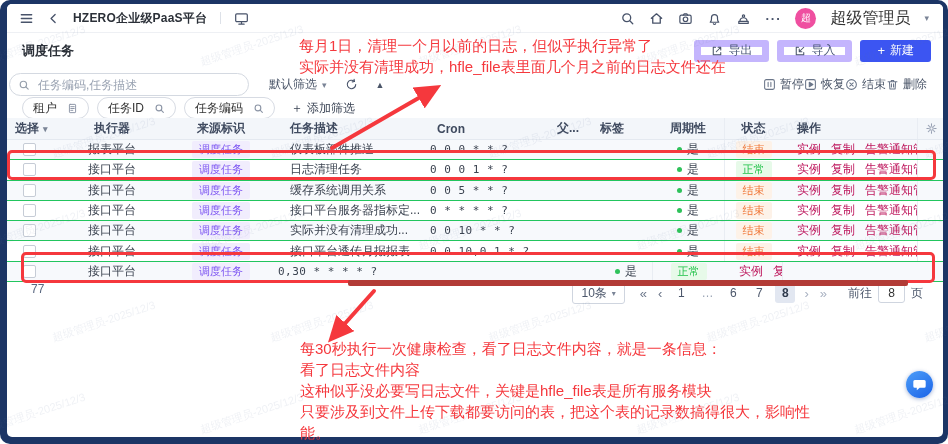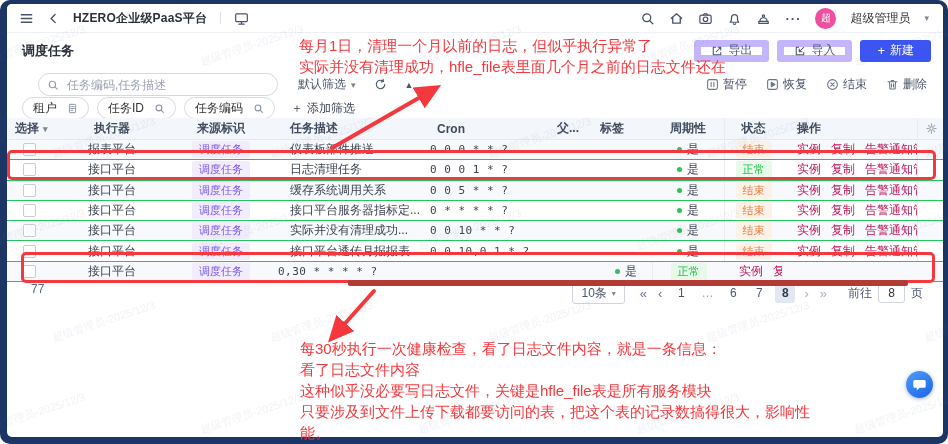--- a/index.html
+++ b/index.html
@@ -10,39 +10,39 @@
   .icon{display:inline-flex;align-items:center;justify-content:center;color:#48536a;}
   .icon svg{display:block;}
   
   .topbar{position:absolute;top:0;left:0;right:0;height:29px;display:flex;justify-content:space-between;align-items:center;border-bottom:1px solid #eef0f4;background:#fff;padding:0 14px 0 12px;}
   .tb-left{display:flex;align-items:center;gap:13px;}
   .tb-title{font-size:12px;font-weight:700;color:#2b3038;letter-spacing:.2px;}
   .tb-divider{width:1px;height:12px;background:#dde1e8;}
   .tb-right{display:flex;align-items:center;gap:14px;}
   .tb-more{font-size:13px;font-weight:700;color:#48536a;letter-spacing:1px;}
   .avatar{width:21px;height:21px;border-radius:50%;background:#ef4fa0;color:#fff;font-size:10px;display:flex;align-items:center;justify-content:center;}
-  .tb-user{font-size:12px;color:#333;}
+  .tb-user{font-size:16px;color:#333;}
   .caret{font-size:9px;color:#7a8496;}
   
   .pagehead{position:absolute;top:29px;left:0;right:0;height:33px;display:flex;justify-content:space-between;align-items:center;padding:2px 12px 0 15px;}
   .page-title{font-size:13px;font-weight:600;color:#2b3038;}
   .ph-actions{display:flex;align-items:center;gap:8px;}
   .btn{height:22px;display:inline-flex;align-items:center;gap:5px;padding:0 10px;border:7px solid #c4b5fd;border-radius:3px;background:#fff;font-size:12px;color:#4a5878;cursor:pointer;}
   .btn-primary{background:#3c55f2;border-color:#3c55f2;color:#fff;}
   .btn-primary .plus{font-size:13px;line-height:1;}
   
-  .frow1{position:absolute;top:68px;left:31px;right:16px;height:25px;display:flex;align-items:center;justify-content:space-between;}
+  .frow1{position:absolute;top:68px;left:2px;right:16px;height:25px;display:flex;align-items:center;justify-content:space-between;}
   .frow1-left{display:flex;align-items:center;}
   .searchbox{width:240px;height:23px;border:1px solid #d4d9e1;border-radius:12px;display:flex;align-items:center;padding:0 8px;gap:6px;background:#fff;}
   .searchbox input{border:none;outline:none;flex:1;font-size:12px;color:#333;background:transparent;}
   .searchbox input::placeholder{color:#9aa3b2;}
   .preset{display:flex;align-items:center;gap:5px;margin-left:20px;font-size:12px;color:#4a5568;cursor:pointer;}
   .frefresh{margin-left:18px;cursor:pointer;}
   .fcollapse{margin-left:18px;font-size:9px;color:#4a5568;cursor:pointer;}
-  .batch{display:flex;align-items:center;gap:19px;}
+  .batch{display:flex;align-items:center;}
   .batch .bact{display:inline-flex;align-items:center;gap:4px;font-size:12px;color:#4a5568;cursor:pointer;}
   .frow2{position:absolute;top:93px;left:15px;height:22px;display:flex;align-items:center;gap:8px;}
   .chip{height:22px;display:inline-flex;align-items:center;gap:10px;padding:0 10px;border:1px solid #d7dbe3;border-radius:11px;font-size:12px;color:#333;background:#fff;cursor:pointer;}
   .chip .icon{color:#8b94a5;}
   .addfilter{display:inline-flex;align-items:center;gap:4px;font-size:12px;color:#3a4354;margin-left:8px;cursor:pointer;}
   
   .table{position:absolute;top:114px;left:0;right:0;height:164px;}
   .trow{display:grid;grid-template-columns:45px 120px 98px 152px 135px 43px 52px 72px 58px 135px 28px;}
   .trow>div{display:flex;align-items:center;font-size:12px;color:#3b4350;overflow:hidden;white-space:nowrap;}
   .thead{height:22px;background:#f3f6fa;border-bottom:1px solid #e4e9f0;}

